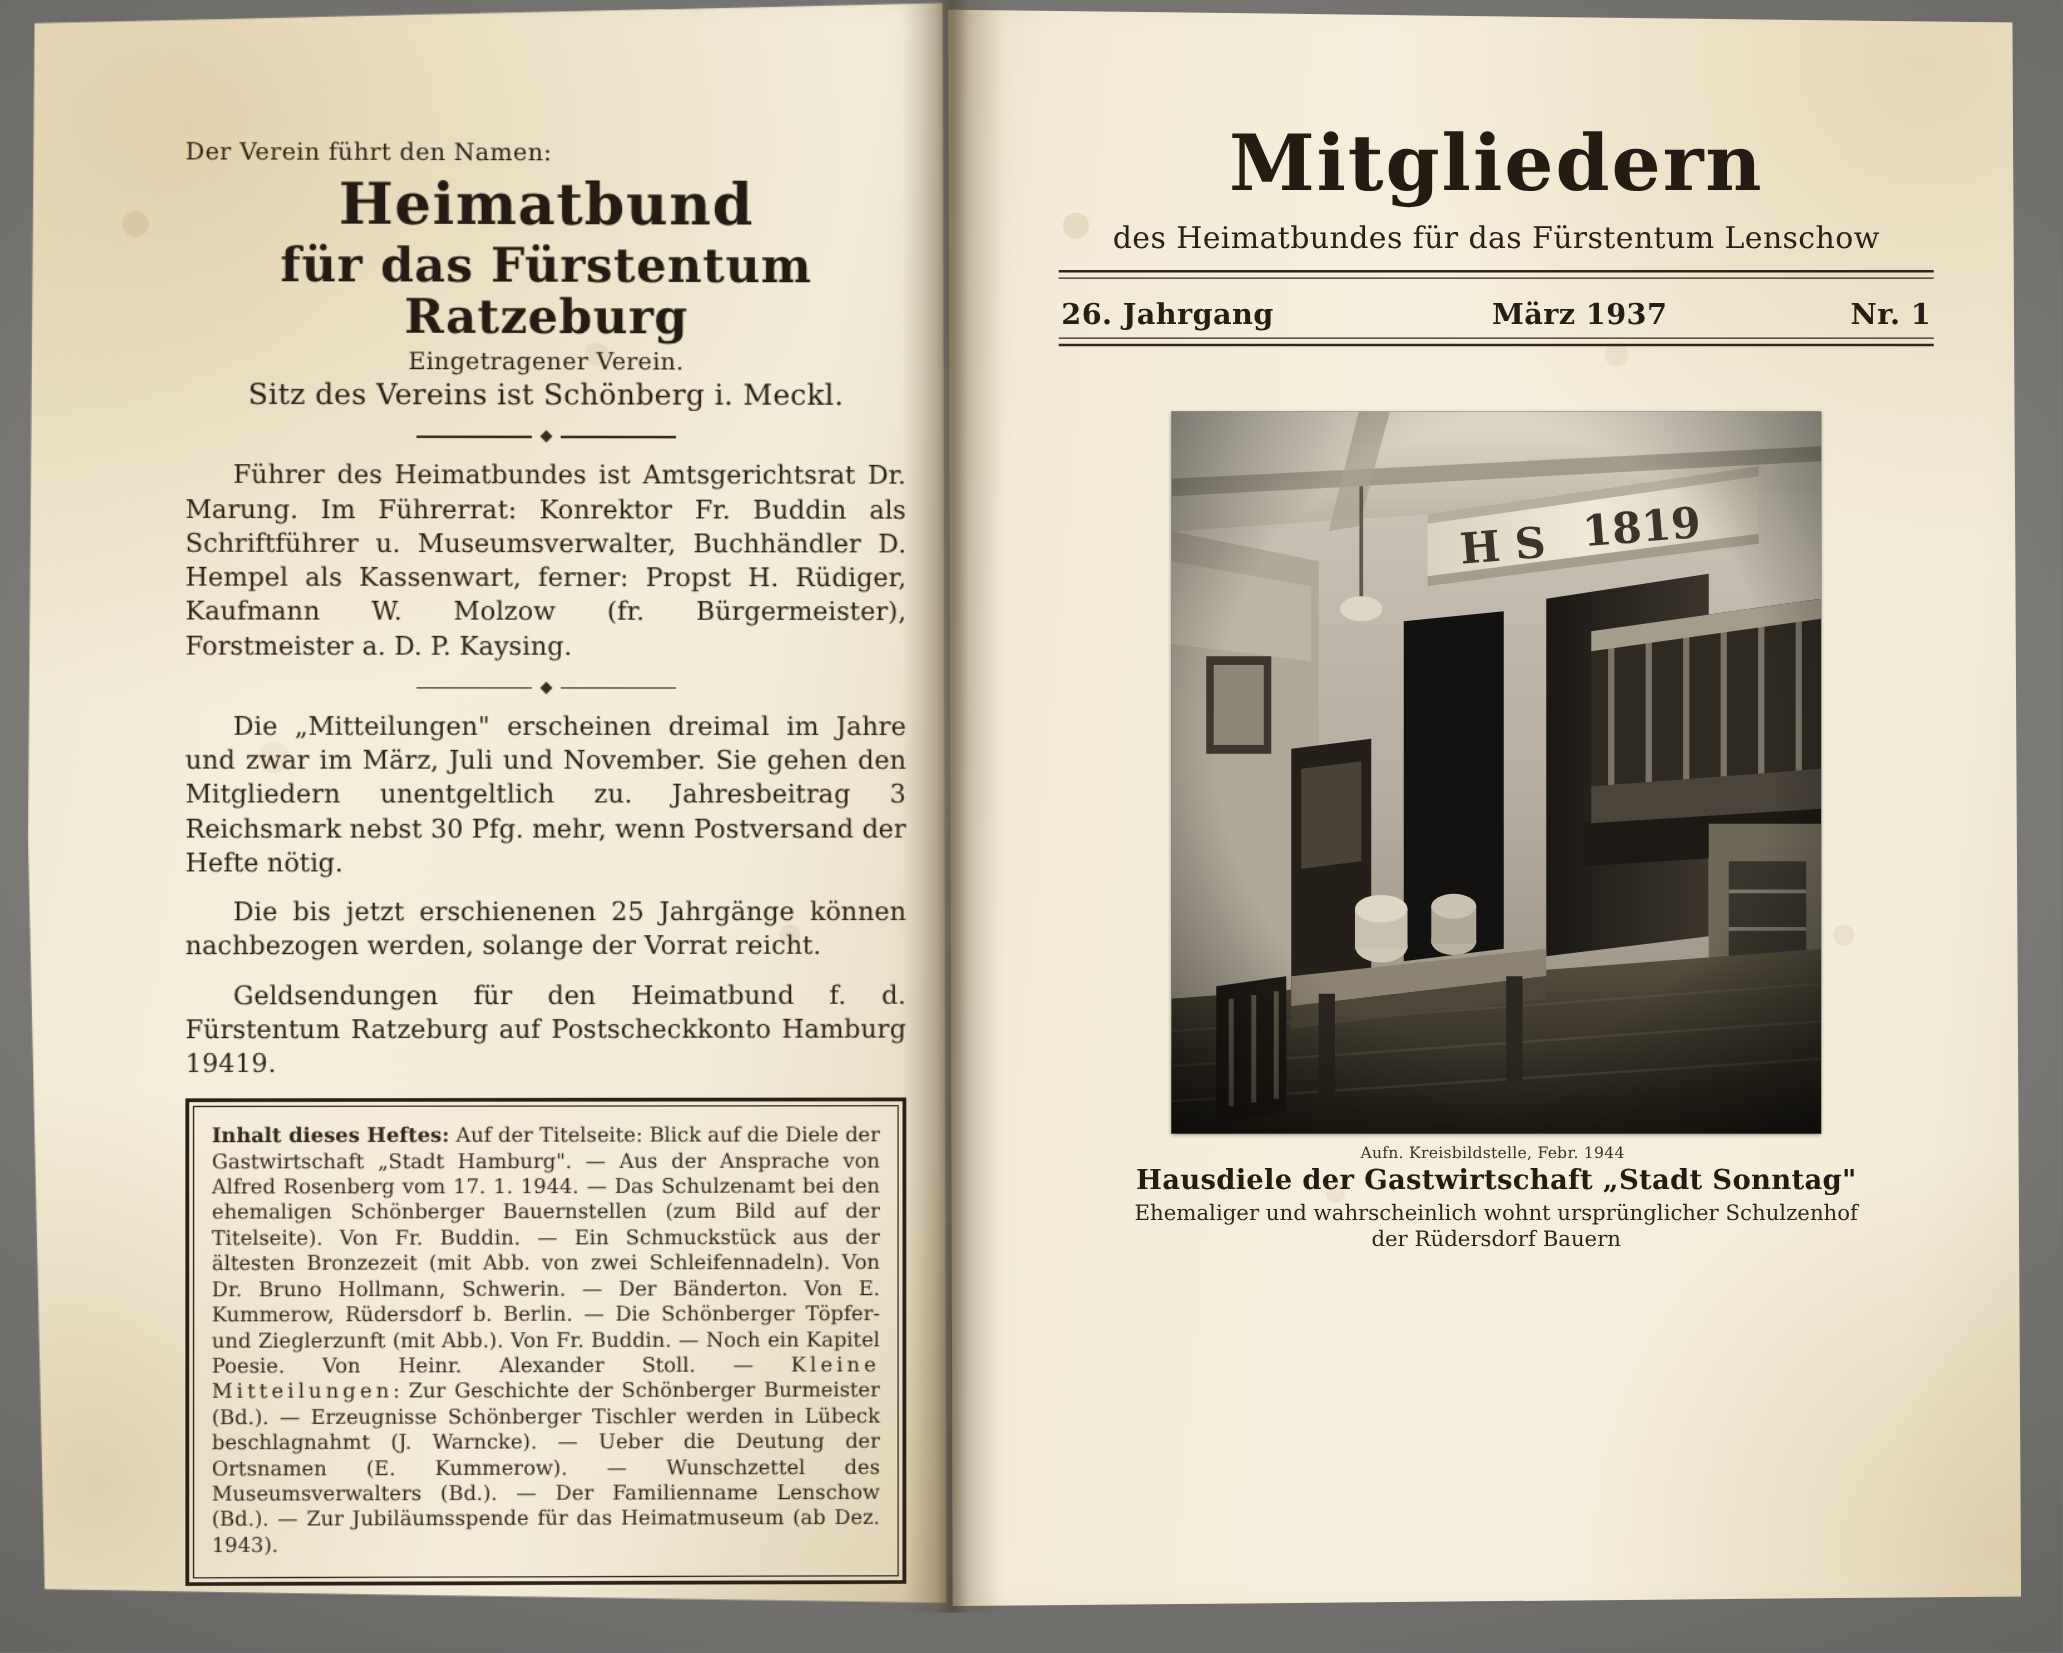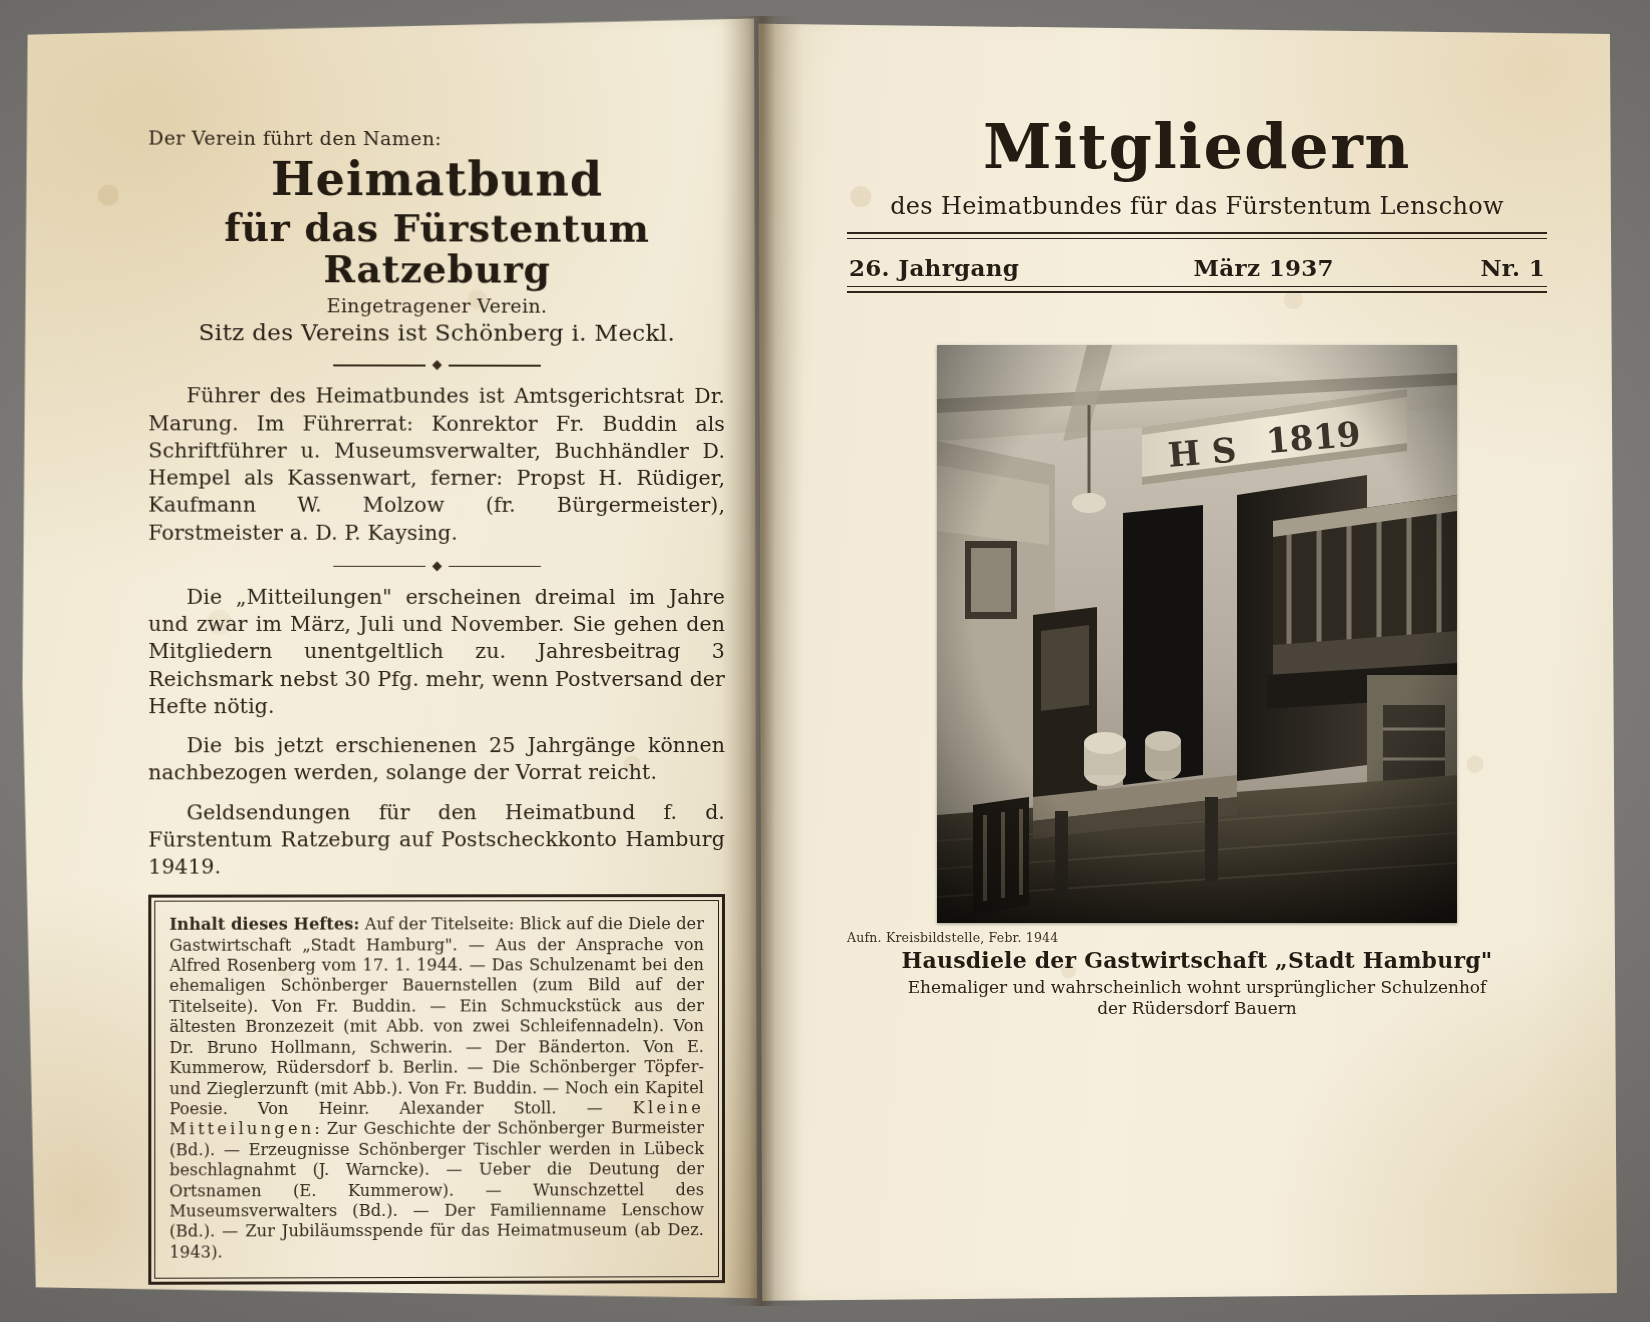--- a/index.html
+++ b/index.html
@@ -22,21 +22,21 @@
     height: 1322px;
     background:
       radial-gradient(ellipse 90% 70% at 50% 45%, #8d8c88 0%, #7a7975 55%, #646360 100%);
     overflow: hidden;
   }
 
   
   .spread {
     position: absolute;
     left: 22px;
-    top: 16px;
+    top: 0;
     width: 1600px;
     height: 1290px;
   }
 
   .page {
     position: absolute;
     top: 0;
     height: 100%;
     background: #f3ecd8;
   }
@@ -267,21 +267,21 @@
     box-shadow: 0 1px 3px rgba(0,0,0,.35);
   }
   .photo {
     position: absolute;
     inset: 0;
     overflow: hidden;
     background: #2a2722;
   }
 
   .credit {
-    text-align: left;
+    text-align: center;
     font-size: 12.5px;
     color: #3b2f22;
     margin: 7px 6px 0 0;
     letter-spacing: .2px;
   }
 
   .cap-main {
     text-align: center;
     font-size: 22px;
     font-weight: 700;
@@ -486,21 +486,21 @@
                 <line x1="84" y1="464" x2="84" y2="550"></line>
               </g>
 
               <rect x="0" y="0" width="520" height="578" fill="url(#vign)"></rect>
             </svg>
           </div>
         </div>
 
         <div class="credit">Aufn. Kreisbildstelle, Febr. 1944</div>
 
-        <div class="cap-main">Hausdiele der Gastwirtschaft „Stadt Hamburg"</div>
+        <div class="cap-main">Hausdiele der Gastwirtschaft „Stadt Sonntag"</div>
 
         <div class="cap-sub">
           <div>Ehemaliger und wahrscheinlich wohnt ursprünglicher Schulzenhof</div>
           <div>der Rüdersdorf Bauern</div>
         </div>
 
       </div>
     </div>
 
     <div class="gutter"></div>

